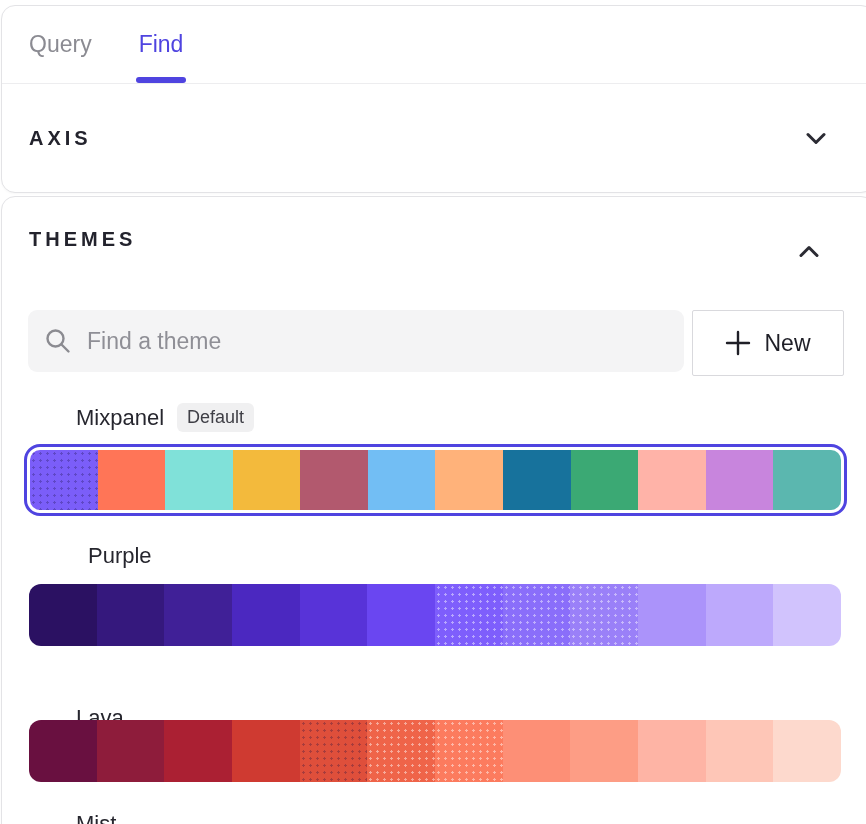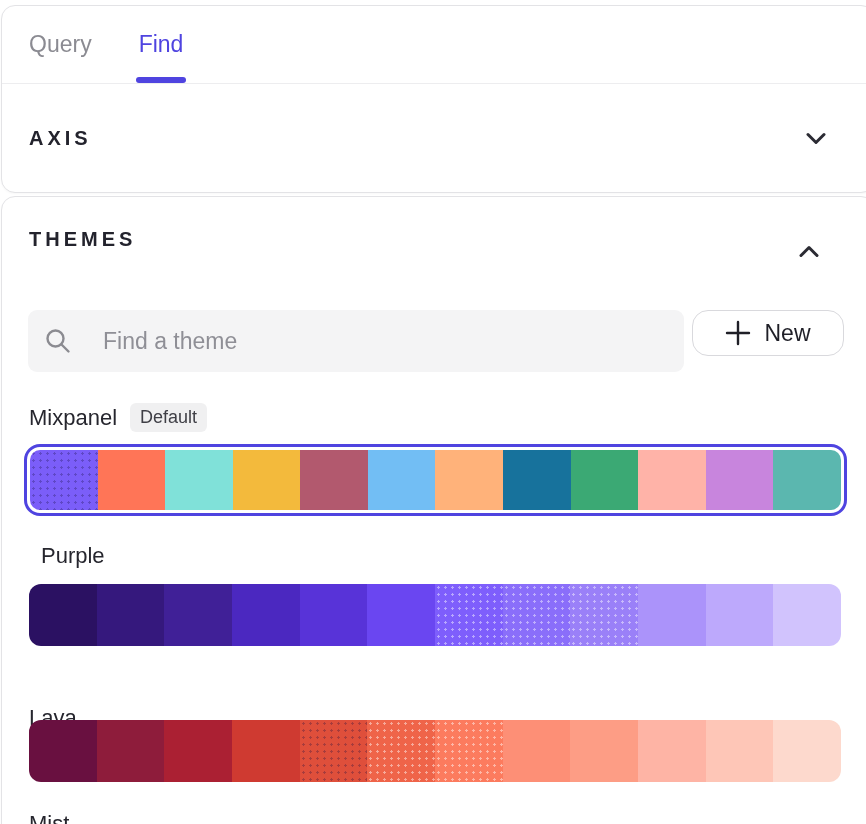--- a/index.html
+++ b/index.html
@@ -44,40 +44,40 @@
   .chev{display:block;}
 
   #themes-title{position:absolute;left:27px;top:31px;}
   #themes-chevron{position:absolute;left:797px;top:48px;cursor:pointer;}
   #axis-chevron{cursor:pointer;}
 
   
   .search{
     position:absolute;left:26px;top:113px;width:656px;height:62px;
     background:#f4f4f5;border-radius:9px;display:flex;align-items:center;
-    padding:0 16px;box-sizing:border-box;gap:29px;
+    padding:0 16px;box-sizing:border-box;gap:13px;
   }
   .search input{
     flex:1;border:none;outline:none;background:transparent;
     font-family:"Liberation Sans", sans-serif;
     font-size:23px;color:#3a3a40;
   }
   .search input::placeholder{color:#8f8f96;}
   .new-btn{
-    position:absolute;left:690px;top:113px;width:152px;height:46px;
-    background:#fff;border:1px solid #d9d9dd;border-radius:16px;
+    position:absolute;left:690px;top:113px;width:152px;height:66px;
+    background:#fff;border:1px solid #d9d9dd;border-radius:2px;
     display:flex;align-items:center;justify-content:center;gap:13px;
     font-size:23px;color:#1f1f27;cursor:pointer;box-sizing:border-box;
   }
 
   
   .theme-label-row{
     position:absolute;display:flex;align-items:center;gap:13px;
   }
-  .theme-name{font-size:22px;font-weight:500;color:#26262e;}
+  .theme-name{font-size:22px;font-weight:500;color:#26262e;margin-left:47px;}
   .badge{
     background:#f0f0f1;color:#3f3f46;font-size:18px;
     padding:4px 10px;border-radius:6px;
   }
   .swatch-row{
     display:flex;overflow:hidden;border-radius:12px;cursor:pointer;
   }
   .swatch{flex:1;}
   .dots-dark{
     background-image:radial-gradient(rgba(20,10,60,0.28) 1.2px, transparent 1.4px);

